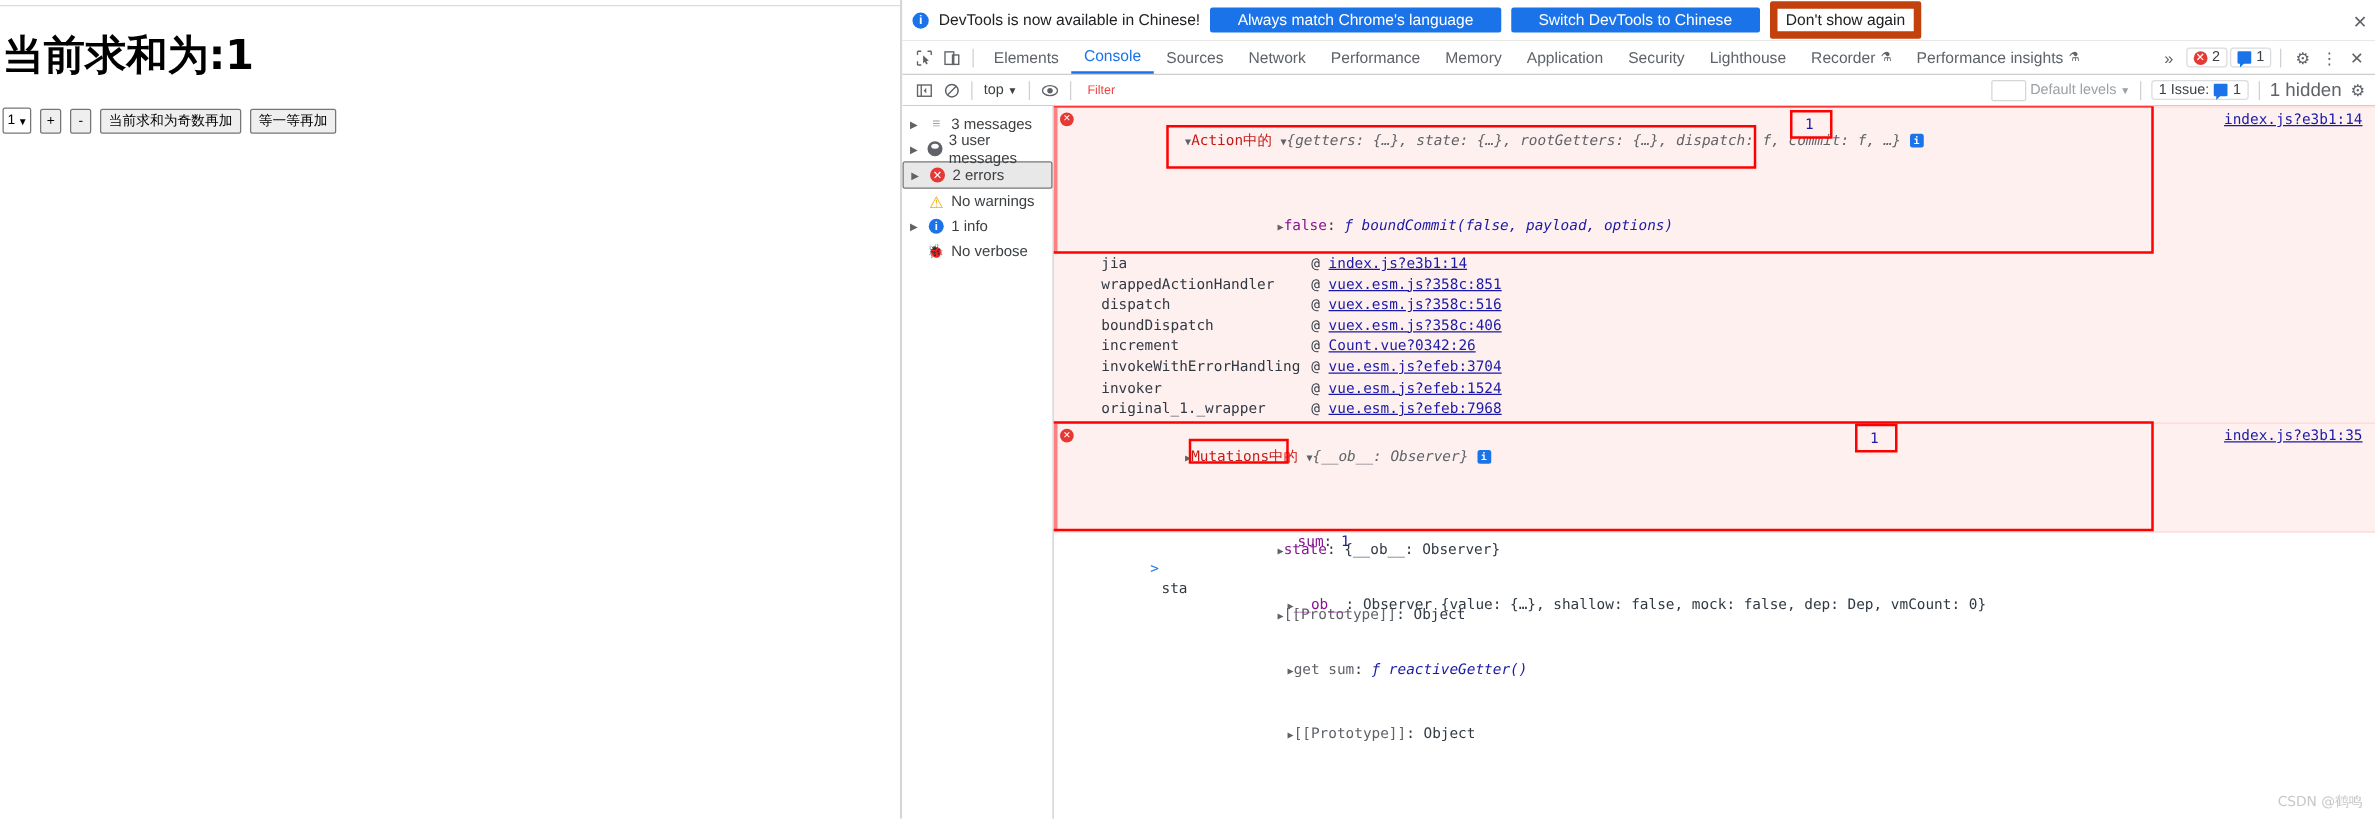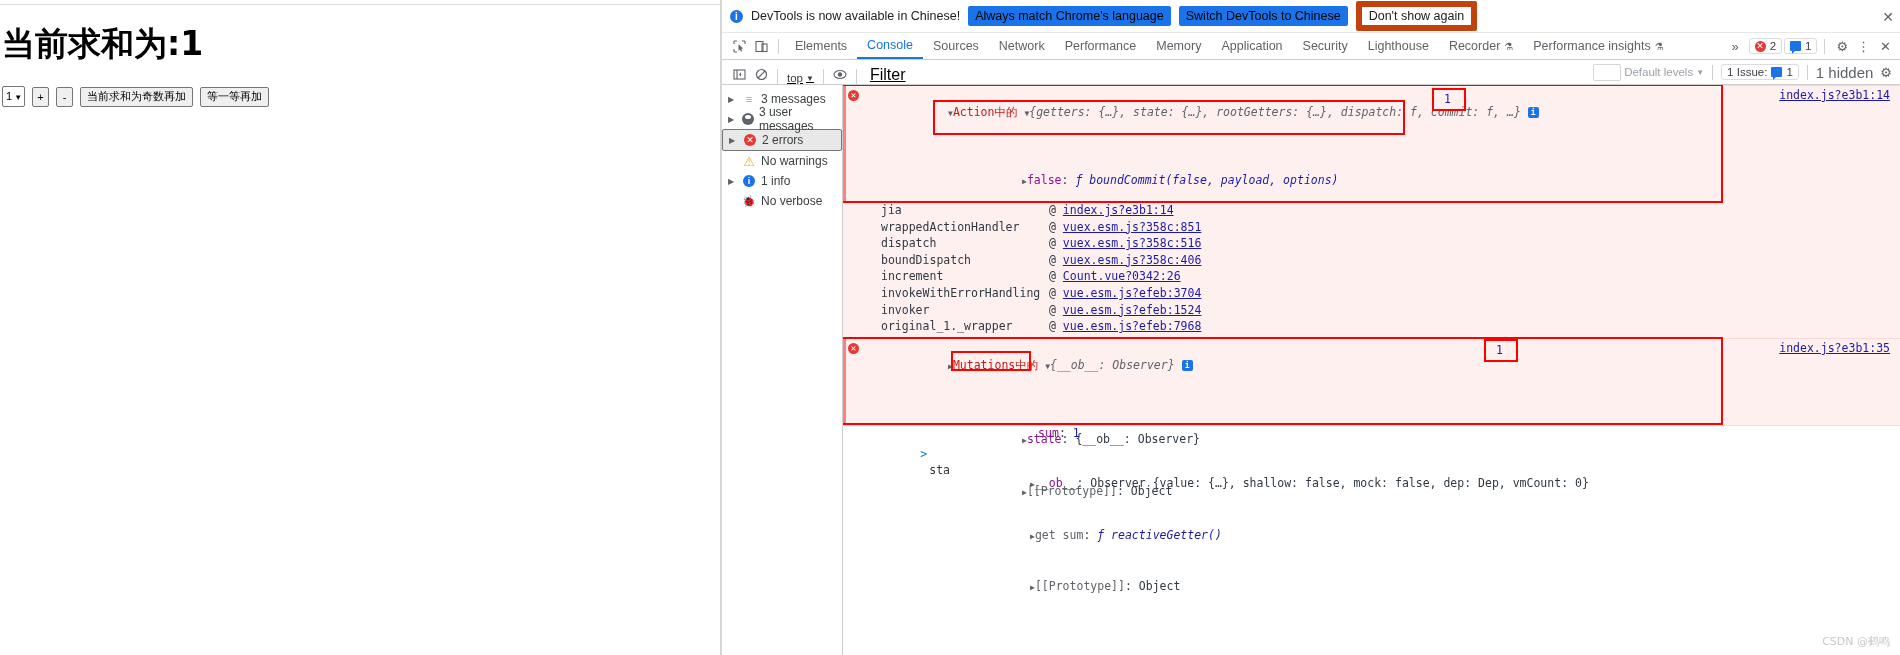--- a/index.html
+++ b/index.html
@@ -42,22 +42,22 @@
   
   .devtools{position:absolute;left:722px;top:0;width:1178px;height:655px;background:#fff;
             font-family:"Liberation Sans",sans-serif;}
 
   
   .banner{position:relative;height:32px;background:#fff;display:flex;align-items:center;
           padding-left:8px;gap:8px;border-bottom:1px solid #e8e8e8;}
   .ibadge{width:13px;height:13px;border-radius:50%;background:#1a73e8;color:#fff;
           font-size:10px;font-weight:bold;line-height:13px;text-align:center;flex:none;}
   .banner-text{font-size:12.5px;color:#202124;white-space:nowrap;}
-  .bbtn{background:#1a73e8;color:#000000;font-size:12.5px;border-radius:2px;
-        padding:3px 7px;white-space:nowrap;}
+  .bbtn{background:#1a73e8;color:#ffffff;font-size:12.5px;border-radius:2px;
+        padding:3px 22px;white-space:nowrap;}
   .bbtn.ghost{background:#fff;color:#202124;border:6px solid #c2410c;padding:2px 7px;}
   .banner-close{position:absolute;right:6px;top:9px;font-size:14px;color:#5f6368;}
 
   
   .tabstrip{height:26px;display:flex;align-items:center;border-bottom:1px solid #cdcdcd;
             background:#fff;padding-left:6px;position:relative;}
   .tb-ico{width:22px;height:20px;display:flex;align-items:center;justify-content:center;color:#5f6368;}
   .tb-sep{width:1px;height:15px;background:#d0d0d0;margin:0 6px;}
   .tab{font-size:12.5px;color:#5f6368;padding:0 10px;height:25px;line-height:25px;white-space:nowrap;
        display:inline-flex;align-items:center;gap:4px;}
@@ -72,25 +72,25 @@
            font-size:9px;line-height:11px;text-align:center;}
   .sq-blue{width:11px;height:10px;background:#1a73e8;border-radius:1px;position:relative;}
   .sq-blue:after{content:"";position:absolute;left:2px;bottom:-3px;border-top:4px solid #1a73e8;
                  border-right:4px solid transparent;}
   .tsep{width:1px;height:15px;background:#d0d0d0;margin:0 5px;}
   .gear{font-size:13px;color:#5f6368;padding:0 4px;}
   .kebab{font-size:13px;color:#5f6368;padding:0 3px;letter-spacing:0;}
   .xbtn{font-size:13px;color:#5f6368;padding:0 5px;}
 
   
-  .ctoolbar{height:24px;display:flex;align-items:flex-end;border-bottom:1px solid #cdcdcd;
-            background:#fff;padding-left:6px;position:relative;text-decoration:underline;}
+  .ctoolbar{height:24px;display:flex;align-items:center;border-bottom:1px solid #cdcdcd;
+            background:#fff;padding-left:6px;position:relative;}
   .ct-ico{width:22px;height:20px;display:flex;align-items:center;justify-content:center;color:#5f6368;}
   .ctx{font-size:11.5px;color:#3c4043;display:inline-flex;align-items:center;gap:3px;padding:0 4px;}
-  .filter{font-size:16px;color:#000000;margin-left:8px;}
+  .filter{font-size:10px;color:#ef4444;margin-left:8px;}
   .ctoolbar-right{position:absolute;right:4px;top:0;height:24px;display:flex;align-items:center;gap:3px;}
   .lvl-box{width:26px;height:15px;border:1px solid #d6d6d6;background:#fff;border-radius:2px;}
   .lvls{font-size:11.5px;color:#9aa0a6;display:inline-flex;align-items:center;gap:3px;}
   .issue{font-size:11.5px;color:#3c4043;border:1px solid #dadce0;border-radius:3px;
          padding:1px 5px;display:inline-flex;align-items:center;gap:4px;}
   .hidden-txt{font-size:15px;color:#5f6368;}
 
   
   .cbody{position:relative;height:573px;background:#fff;display:flex;}
   .sidebar{width:120px;flex:none;border-right:1px solid #cdcdcd;background:#fff;padding-top:4px;}

